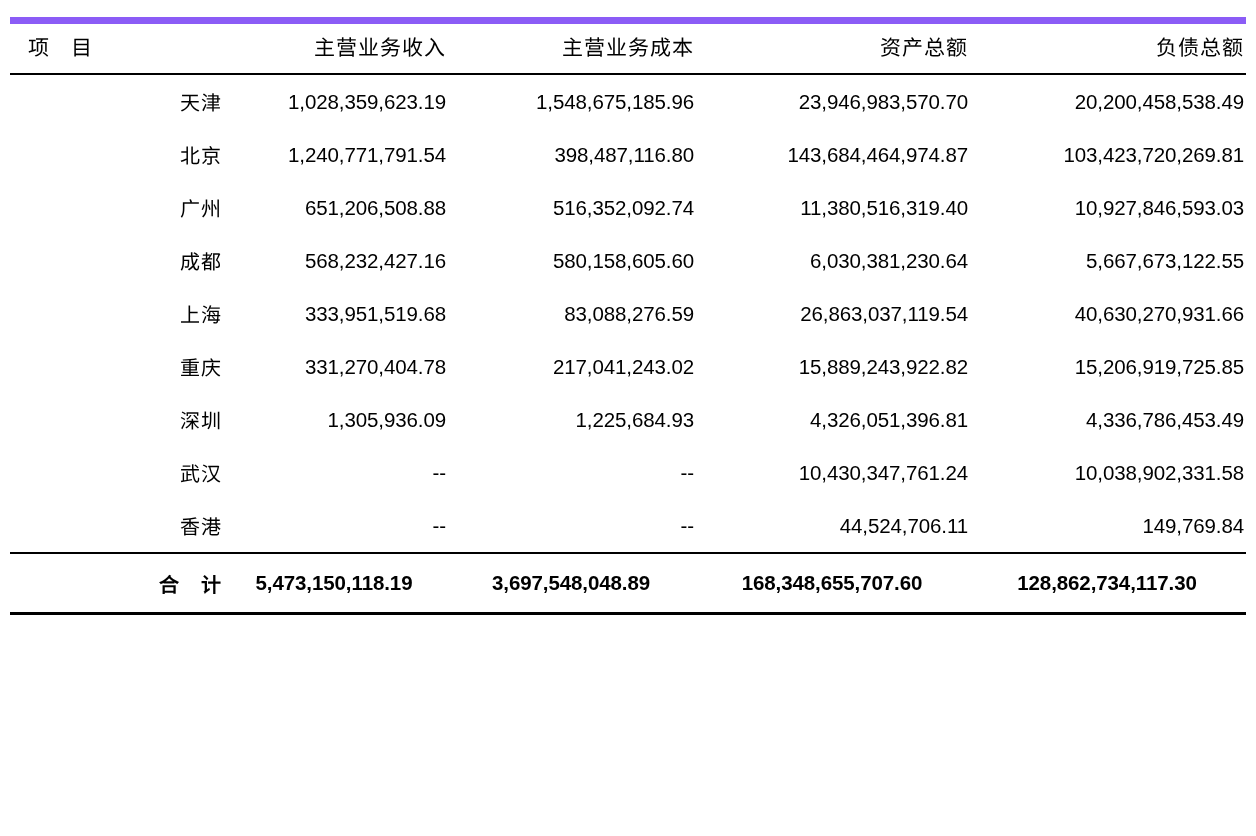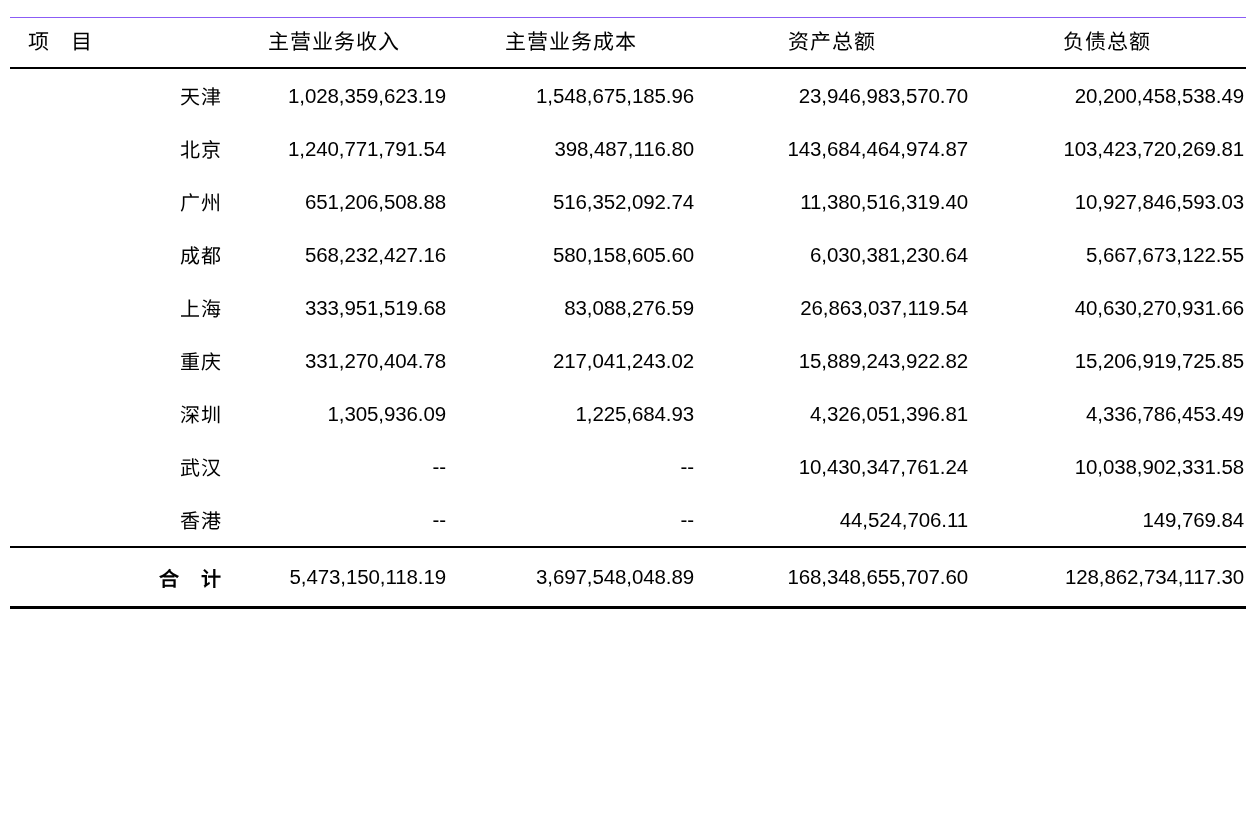--- a/index.html
+++ b/index.html
@@ -34,21 +34,21 @@
 
   
   col.c-item  { width: 212px; }
   col.c-rev   { width: 226px; }
   col.c-cost  { width: 248px; }
   col.c-asset { width: 274px; }
   col.c-liab  { width: 276px; }
 
   
   thead tr.header-row > th {
-    border-top: 1px solid #8b5cf6;
+    border-top: 7px solid #8b5cf6;
     border-bottom: 2px solid #000;
   }
 
   tbody tr.total-row > td {
     border-top: 2px solid #000;
     border-bottom: 3px solid #000;
   }
 
   
   th {
@@ -59,20 +59,21 @@
     font-family: "DejaVu Serif", "Liberation Serif", serif;
     vertical-align: middle;
     white-space: nowrap;
   }
   th.label-head {
     text-align: left;
     padding-left: 18px;
     letter-spacing: 0.5px;
   }
   th.num-head {
+    text-align: right;
     padding-right: 2px;
     letter-spacing: 1px;
   }
 
   
   td {
     padding: 0;
     height: 53px;
     vertical-align: middle;
     white-space: nowrap;
@@ -93,21 +94,22 @@
     font-family: "Liberation Sans", sans-serif;
     letter-spacing: -0.1px;
   }
 
   
   tr.total-row td.label-cell {
     font-weight: bold;
     letter-spacing: 1px;
   }
   tr.total-row td.num-cell {
-    font-weight: normal;
+    font-weight: bold;
+    text-align: center;
   }
   tr.total-row td {
     height: 58px;
     margin-top: 45px;
   }
 
   .dash {
     font-family: "Liberation Sans", sans-serif;
     letter-spacing: -1px;
   }

